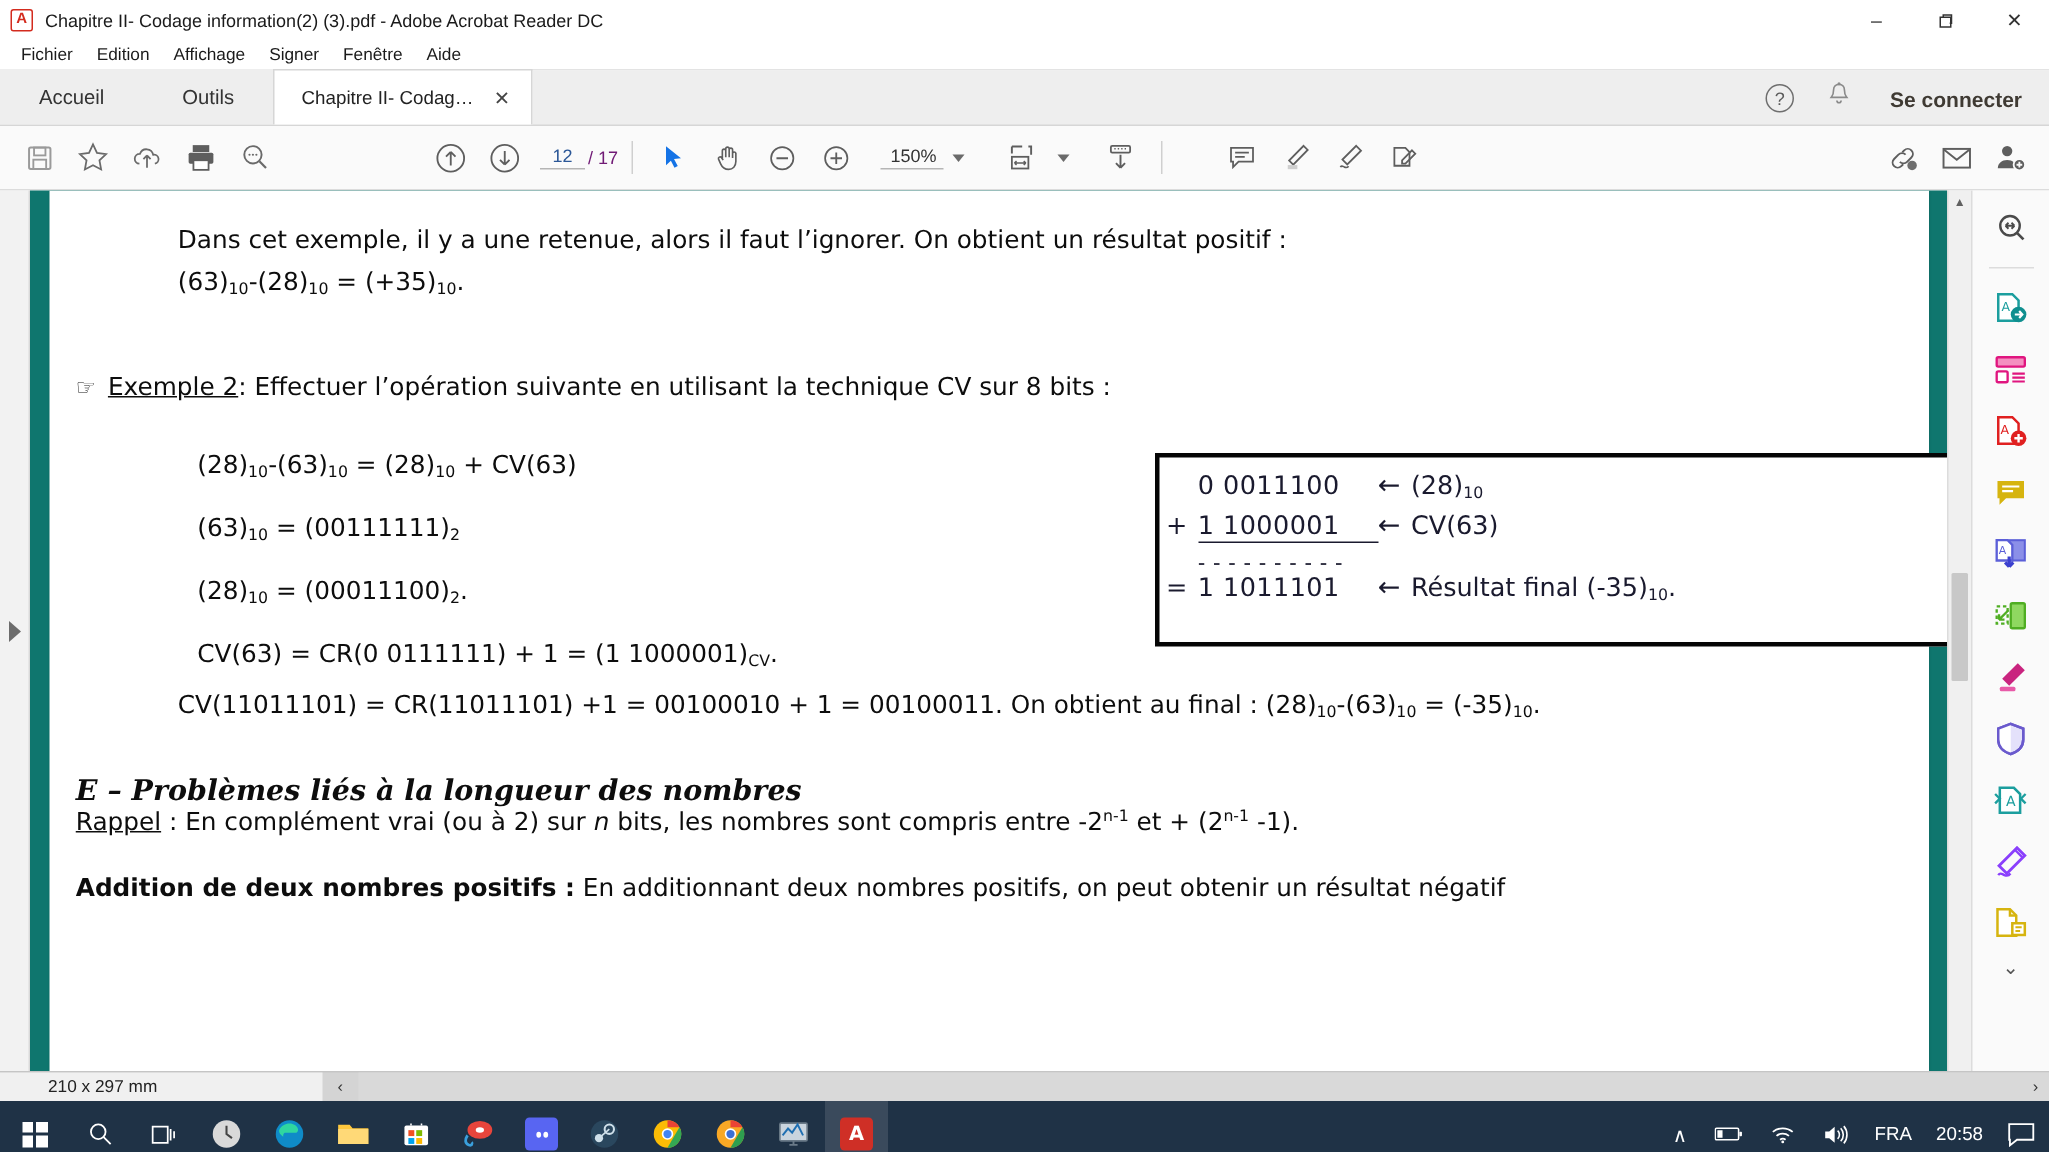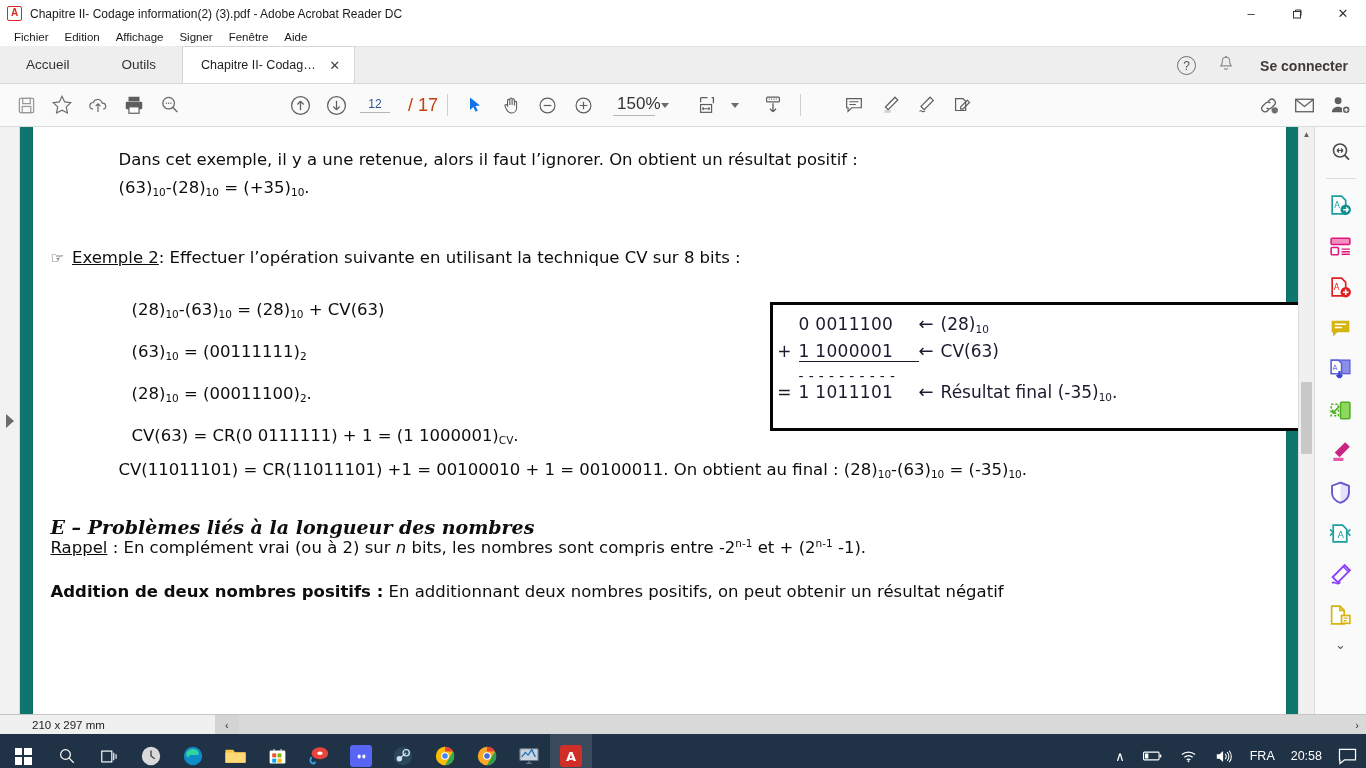--- a/index.html
+++ b/index.html
@@ -104,23 +104,23 @@
   }
   .tb-sep {
     width: 1px; height: 22px; background: #cfcfcf; margin: 0 9px;
   }
   .pagefield {
     font-size: 12px; color: #2b5797;
     border-bottom: 1px solid #b5b5b5;
     width: 30px; text-align: center; padding-bottom: 1px;
     margin-left: 6px;
   }
-  .pagetotal { font-size: 18px; color: #c2410c; margin-left: 18px; }
+  .pagetotal { font-size: 12px; color: #701a75; margin-left: 2px; }
   .zoomval {
-    font-size: 17px; color: #333; border-bottom: 1px solid #b5b5b5;
+    font-size: 12px; color: #333; border-bottom: 1px solid #b5b5b5;
     padding: 0 2px 1px 4px; width: 42px; text-align: center;
   }
   .caret-sm {
     width: 0; height: 0; border-left: 4px solid transparent;
     border-right: 4px solid transparent; border-top: 5px solid #6a6a6a;
     margin-left: 6px; margin-right: 4px;
   }
   .tb-right {
     position: absolute; right: 8px; top: 0; height: 43px;
     display: flex; align-items: center;

